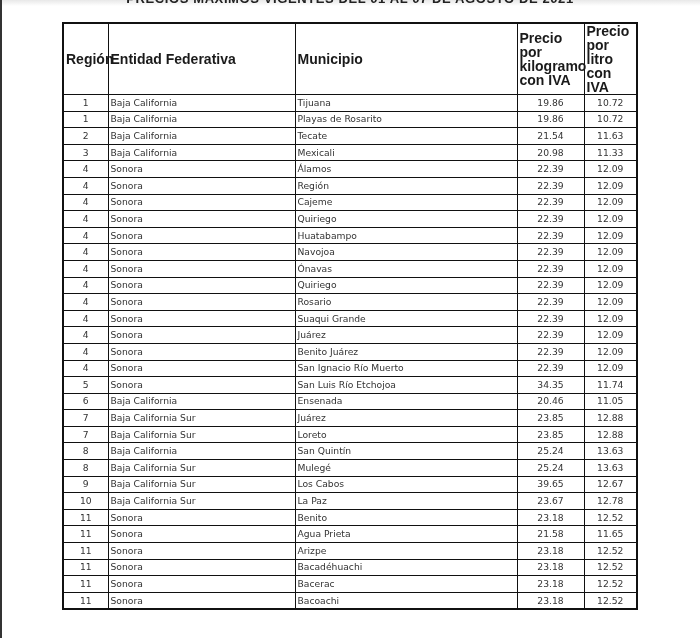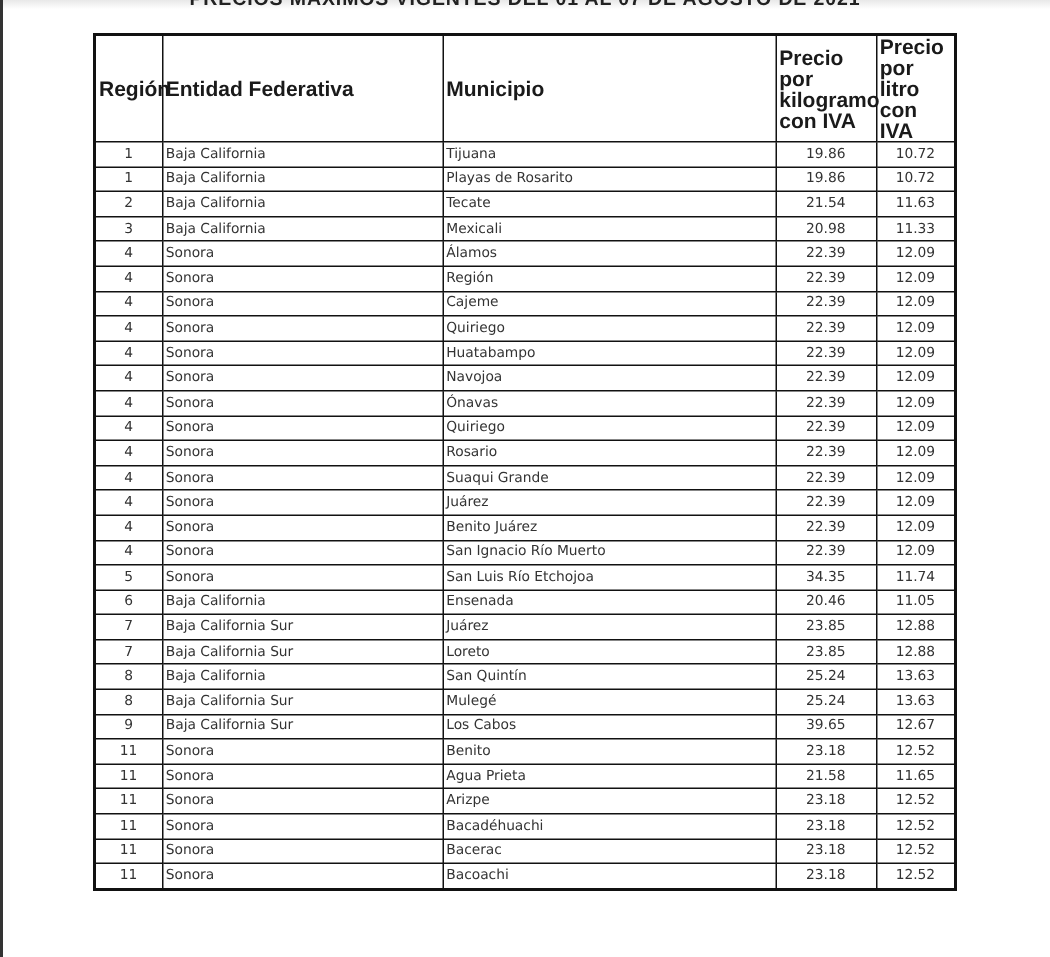--- a/index.html
+++ b/index.html
@@ -236,20 +236,27 @@
         <td class="num">13.63</td>
       </tr>
       <tr>
         <td class="reg">9</td>
         <td class="txt">Baja California Sur</td>
         <td class="txt">Los Cabos</td>
         <td class="num">39.65</td>
         <td class="num">12.67</td>
       </tr>
       <tr>
+        <td class="reg">10</td>
+        <td class="txt">Baja California Sur</td>
+        <td class="txt">La Paz</td>
+        <td class="num">23.67</td>
+        <td class="num">12.78</td>
+      </tr>
+      <tr>
         <td class="reg">11</td>
         <td class="txt">Sonora</td>
         <td class="txt">Benito</td>
         <td class="num">23.18</td>
         <td class="num">12.52</td>
       </tr>
       <tr>
         <td class="reg">11</td>
         <td class="txt">Sonora</td>
         <td class="txt">Agua Prieta</td>

